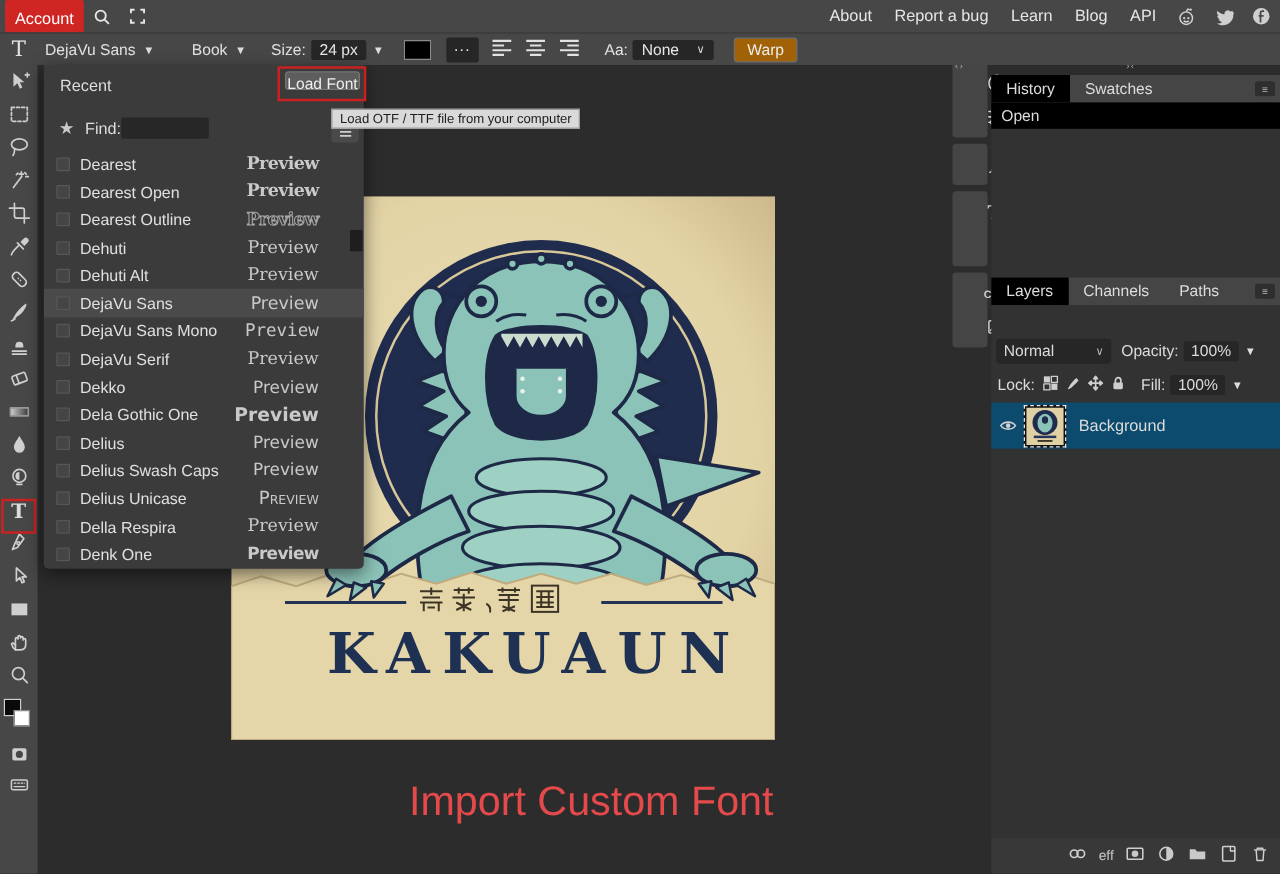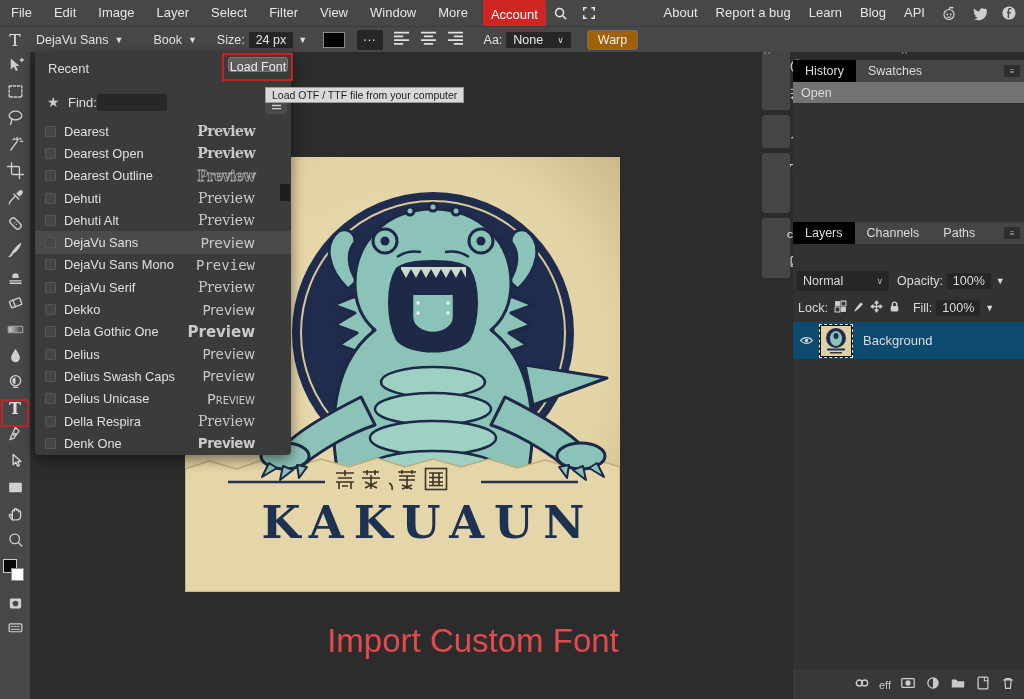--- a/index.html
+++ b/index.html
@@ -99,21 +99,21 @@
   
   #right-panel { left:793px; top:50px; width:231px; height:649px; z-index:10; color:#dcdcdc; font-size:12.5px; }
   .collapse-arrows { position:absolute; top:-2px; font-size:8px; color:#aaa; letter-spacing:1px; }
   .tabs-row { position:absolute; left:0; width:231px; height:22px; background:#454545; display:flex; }
   .tab { padding:0 12px; line-height:22px; height:22px; }
   .tab.active { background:#000000; }
   .tabs-menu-btn { margin-left:auto; width:16px; height:12px; margin-top:5px; margin-right:4px;
     background:#2e2e2e; border-radius:2px; display:flex; align-items:center; justify-content:center;
     color:#bbb; font-size:8px; }
   #history-body { position:absolute; left:0; top:32px; width:231px; height:140px; background:#323232; }
-  .history-row { height:22px; line-height:22px; padding-left:8px; background:#737373; border-bottom:1px solid #2e2e2e; }
+  .history-row { height:22px; line-height:22px; padding-left:8px; background:#000000; border-bottom:1px solid #2e2e2e; }
   #layers-body { position:absolute; left:0; top:194px; width:231px; height:426px; background:#323232; }
   .blend-row { position:absolute; left:0; top:24px; width:231px; height:26px; display:flex; align-items:center; }
   #blend-select { margin-left:4px; width:92px; height:20px; background:#262626; border-radius:3px;
     display:flex; align-items:center; padding:0 6px; }
   #blend-select .chev { margin-left:auto; font-size:9px; color:#bbb; }
   .opacity-label { margin-left:8px; }
   .pct-box { background:#262626; border-radius:2px; padding:1px 6px; margin-left:4px; }
   .tri { margin-left:5px; font-size:9px; color:#ddd; }
   .lock-row { position:absolute; left:0; top:52px; width:231px; height:24px; display:flex; align-items:center; }
   .lock-row .lbl { margin-left:5px; }
@@ -131,31 +131,20 @@
   #layers-footer .eff { color:#c9c9c9; font-size:11px; }
 
   .t-red-ring { position:absolute; left:1px; top:399px; width:28px; height:28px; border:2px solid #c92222; z-index:16; }
 </style>
 </head>
 <body>
 
 <div id="stage">
 
   <div id="menubar" class="abs">
-    <div id="menu-left" style="display:flex">
-        <div class="menu-item">File</div>
-        <div class="menu-item">Edit</div>
-        <div class="menu-item">Image</div>
-        <div class="menu-item">Layer</div>
-        <div class="menu-item">Select</div>
-        <div class="menu-item">Filter</div>
-        <div class="menu-item">View</div>
-        <div class="menu-item">Window</div>
-        <div class="menu-item">More</div>
-      </div>
     <div id="account-btn" class="menu-item" style="background: rgb(207, 38, 35);">Account</div>
     <span class="bar-icon">
       <svg width="15" height="15" viewBox="0 0 24 24" fill="none" stroke="#e6e6e6" stroke-width="2.4">
           <circle cx="10.5" cy="10.5" r="6.5"></circle>
           <path d="M15.5 15.5 L21 21"></path>
         </svg>
     </span>
     <span class="bar-icon">
       <svg width="14" height="14" viewBox="0 0 24 24" fill="none" stroke="#e6e6e6" stroke-width="2.6">
           <path d="M3 8 V3 h5 M16 3 h5 v5 M21 16 v5 h-5 M8 21 H3 v-5"></path>

